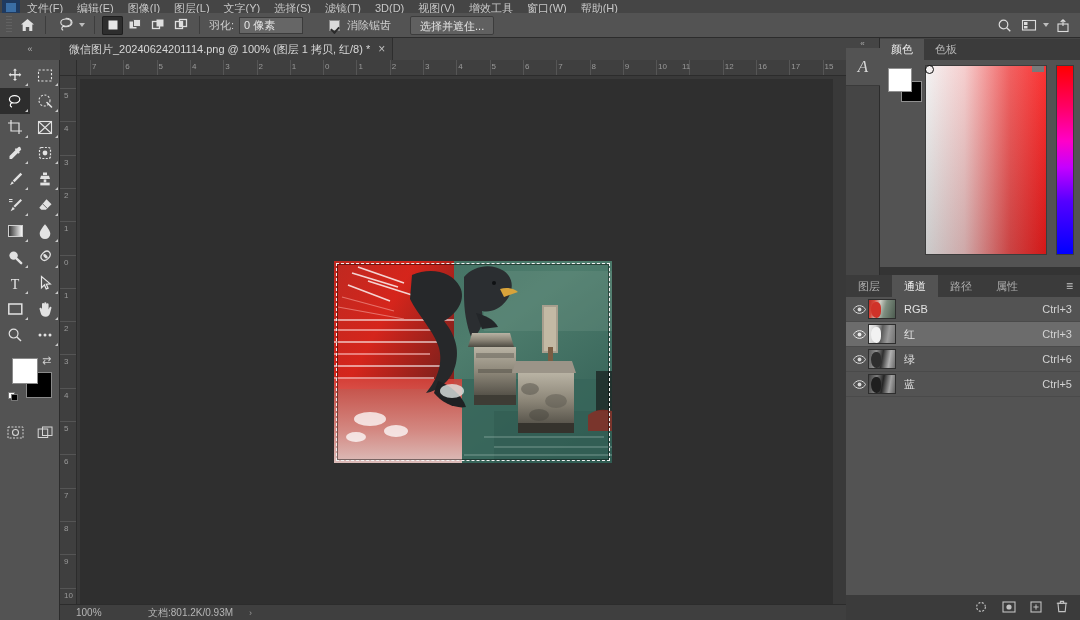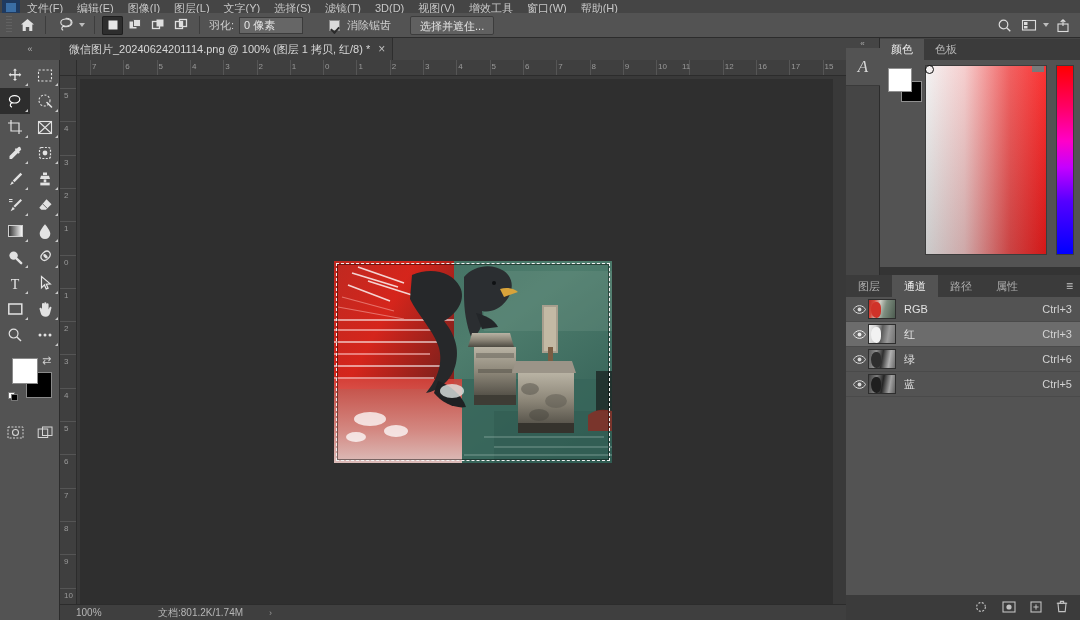--- a/index.html
+++ b/index.html
@@ -172,21 +172,21 @@
   }
   .photo { position:absolute; inset:0; overflow:hidden; }
   .marching {
     position:absolute; left:2px; top:2px; width:274px; height:198px;
     border:1px dashed #f2f2f2; pointer-events:none;
     box-shadow:0 0 0 1px rgba(0,0,0,.45) inset;
   }
   .statusbar {
     position:absolute; bottom:0; left:0; width:786px; height:16px;
     background:#3f3f3f; border-top:1px solid #2c2c2c;
-    display:flex; align-items:center; gap:16px; color:#b6b6b6; font-size:10px;
+    display:flex; align-items:center; gap:6px; color:#b6b6b6; font-size:10px;
   }
   .sb-zoom { width:60px; padding-left:16px; }
   .sb-doc { padding-left:22px; }
   .sb-arrow { margin-left:10px; color:#9a9a9a; font-size:9px; }
 
   
   .right-rail {
     position:absolute; top:38px; left:846px; width:34px; height:582px;
     background:#454545; border-right:1px solid #2c2c2c;
   }
@@ -749,21 +749,21 @@
             </svg>
           </div>
           <div class="marching"></div>
         </div>
 
       </div>
     </div>
 
     <div class="statusbar">
       <span class="sb-zoom">100%</span>
-      <span class="sb-doc">文档:801.2K/1.74M</span>
+      <span class="sb-doc">文档:801.2K/0.93M</span>
       <span class="sb-arrow">›</span>
     </div>
   </div>
 
   <div class="right-rail">
     <div class="rail-collapse">«</div>
     <div class="rail-icon">A</div>
   </div>
 
   <div class="color-panel">

